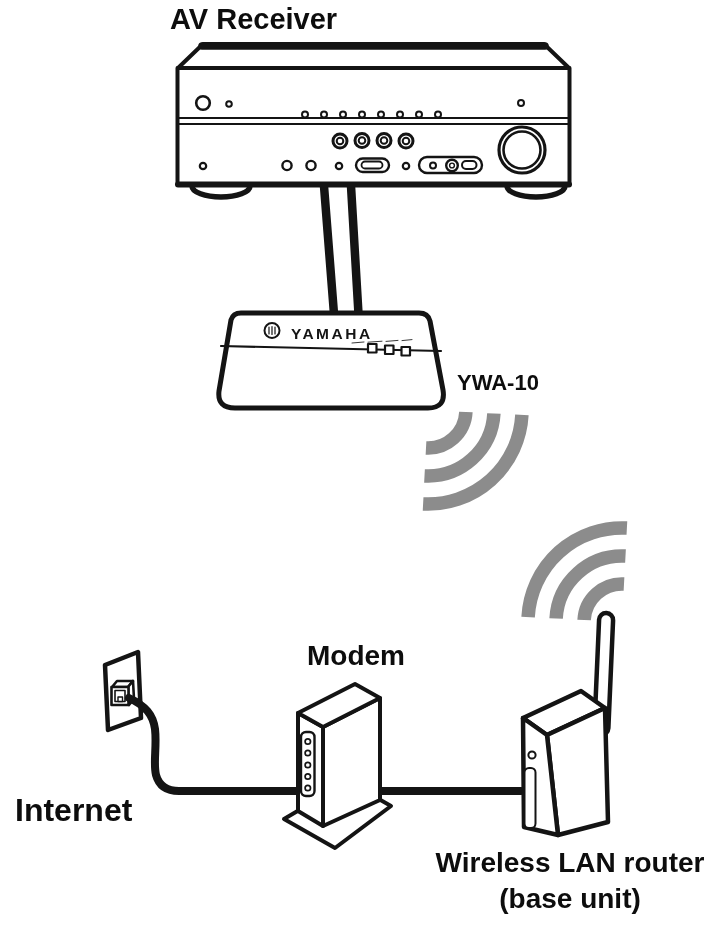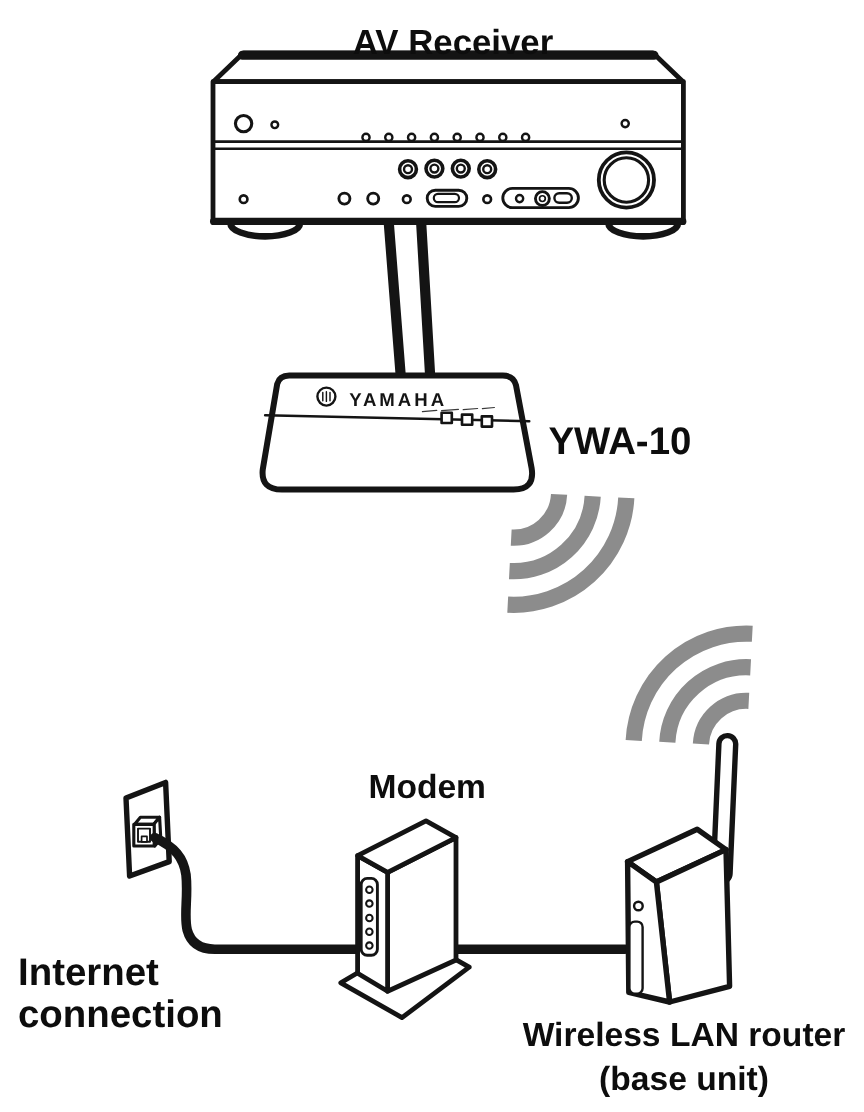--- a/index.html
+++ b/index.html
@@ -1,21 +1,21 @@
 <!DOCTYPE html>
 <html><head>
 <meta charset="utf-8">
 <style>
   html,body{margin:0;padding:0;background:#ffffff;}
   .stage{position:relative;width:720px;height:927px;background:#ffffff;overflow:hidden;
          font-family:"Liberation Sans",sans-serif;}
   .stage svg{position:absolute;left:0;top:0;}
   .lbl{position:absolute;font-weight:700;color:#0d0d0d;white-space:nowrap;}
-  .lbl-av{left:170px;top:20px;width:415px;text-align:center;font-size:29px;}
-  .lbl-ywa{left:457px;top:349px;font-size:32px;}
+  .lbl-av{left:170px;top:3px;width:415px;text-align:left;font-size:29px;}
+  .lbl-ywa{left:457px;top:370px;font-size:22px;}
   .lbl-modem{left:250px;top:640px;width:155px;text-align:right;font-size:28px;}
   .lbl-internet{left:15px;top:793px;font-size:32px;line-height:35px;}
   .lbl-router{left:400px;top:845px;width:340px;text-align:center;font-size:28px;line-height:36px;}
   .lbl span{display:block;}
 </style>
 </head>
 <body>
 
 <div class="stage">
 
@@ -151,20 +151,19 @@
       </g>
 
     </g>
   </svg>
 
   <div class="lbl lbl-av">AV Receiver</div>
   <div class="lbl lbl-ywa">YWA-10</div>
   <div class="lbl lbl-modem">Modem</div>
   <div class="lbl lbl-internet">
     <span>Internet</span>
-    <span>connection</span>
   </div>
   <div class="lbl lbl-router">
     <span>Wireless LAN router</span>
     <span>(base unit)</span>
   </div>
 
 </div>
 
 </body></html>

